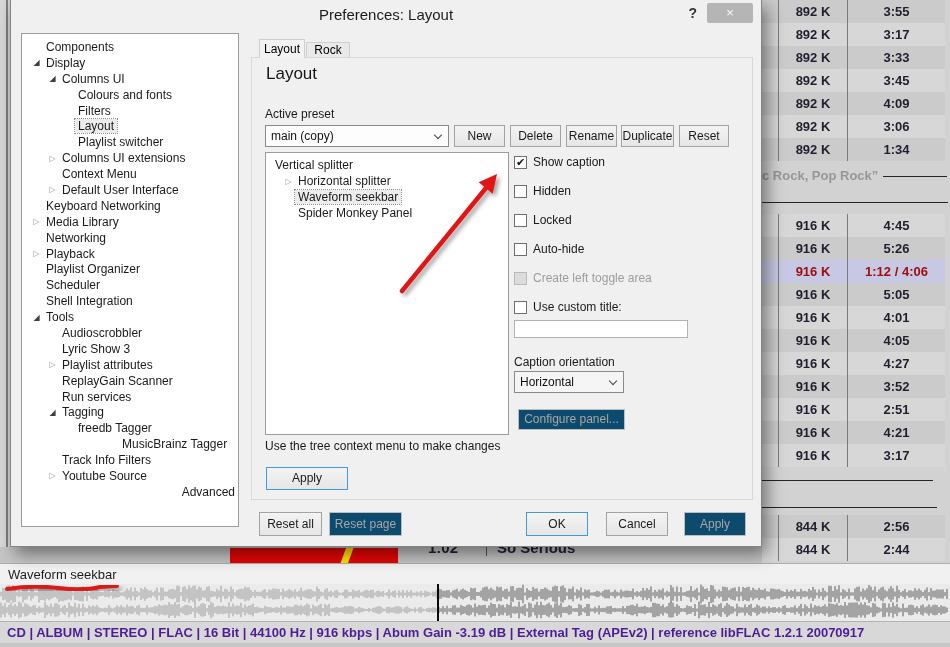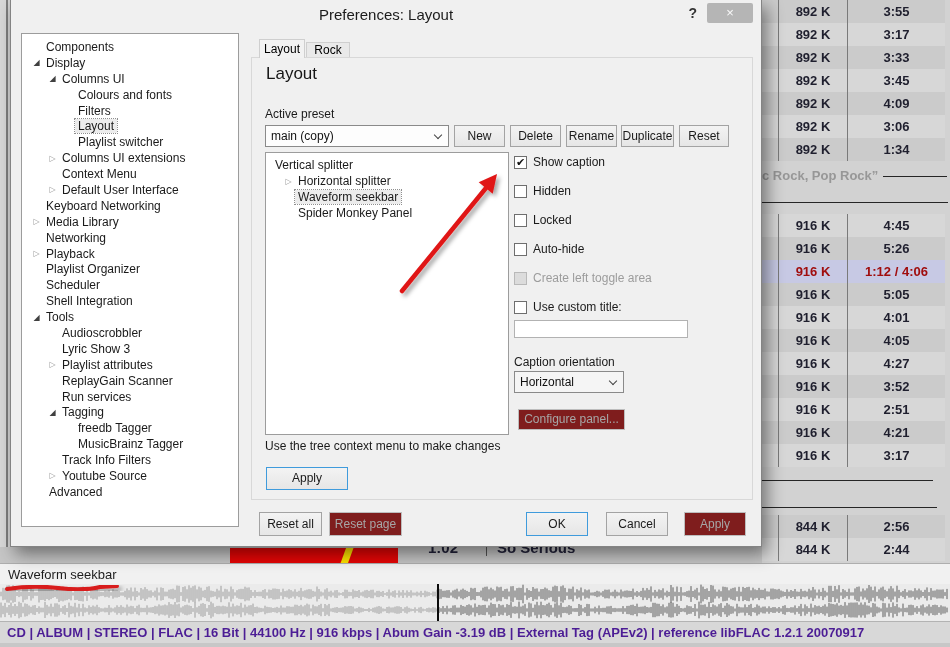--- a/index.html
+++ b/index.html
@@ -71,21 +71,21 @@
   .combo { position:absolute; background:#fdfdfd; border:1px solid #8a8a8a; font-size:12px; color:#111; }
   .combo .val { position:absolute; left:5px; top:3px; }
   .chev { position:absolute; right:7px; top:6px; width:6px; height:6px;
     border-right:1.6px solid #444; border-bottom:1.6px solid #444; transform:rotate(45deg); }
   .combo-preset { left:254px; top:125px; width:184px; height:22px; }
   .combo-orient { left:503px; top:371px; width:110px; height:22px; background:#f5f5f5; }
 
   .btn { position:absolute; height:22px; background:linear-gradient(#f3f3f3,#e6e6e6);
     border:1px solid #a3a3a3; font-size:12px; color:#1a1a1a; text-align:center; line-height:20px; }
   .btn.focusblue { border:1px solid #3f9bdc; }
-  .btn.disabled { color:#a6a6a6; border-color:#bdbdbd; background:#7f1d1d; }
+  .btn.disabled { color:#a6a6a6; border-color:#bdbdbd; background:#0c4a6e; }
 
   .ltree { position:absolute; left:254px; top:152px; width:244px; height:283px;
     background:#fff; border:1px solid #9c9c9c; padding-top:4px; overflow:hidden; }
   .ltree .titem { height:16px; }
 
   .hint { position:absolute; left:254px; top:439px; font-size:12px; color:#1a1a1a; }
   .apply-page { left:255px; top:467px; width:82px; height:23px; line-height:21px; }
 
   .cbcol { position:absolute; left:503px; top:155px; width:220px; height:180px; }
   .cbrow { position:absolute; left:0; display:flex; align-items:center; }
@@ -431,33 +431,33 @@
           <span class="tlabel">Run services</span>
         </div>
         <div class="titem" style="padding-left: 24px;">
           <span class="glyph expanded">◢</span>
           <span class="tlabel">Tagging</span>
         </div>
         <div class="titem" style="padding-left: 40px;">
           <span class="glyph none"></span>
           <span class="tlabel">freedb Tagger</span>
         </div>
-        <div class="titem" style="padding-left: 40px;">
+        <div class="titem" style="padding-left: 40px; margin-left: 44px;">
           <span class="glyph none"></span>
           <span class="tlabel">MusicBrainz Tagger</span>
         </div>
         <div class="titem" style="padding-left: 24px;">
           <span class="glyph none"></span>
           <span class="tlabel">Track Info Filters</span>
         </div>
         <div class="titem" style="padding-left: 24px;">
           <span class="glyph collapsed">▷</span>
           <span class="tlabel">Youtube Source</span>
         </div>
-        <div class="titem" style="padding-left: 11px;">
+        <div class="titem" style="padding-left: 24px; justify-content: flex-end;">
           <span class="glyph none"></span>
           <span class="tlabel">Advanced</span>
         </div>
       </div>
 
     <div class="tab tab-active">
       <span>Layout</span>
     </div>
     <div class="tab tab-idle">
       <span>Rock</span>

